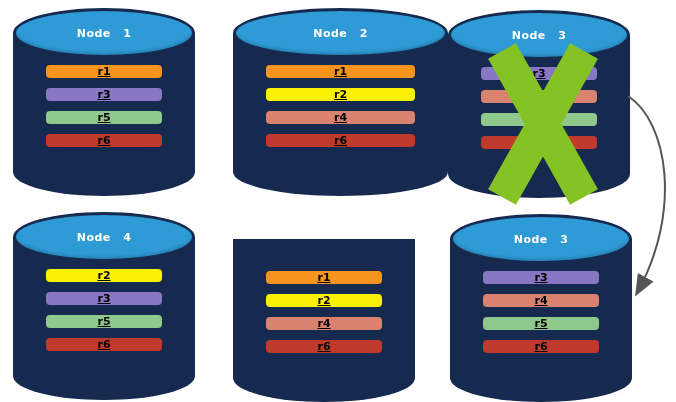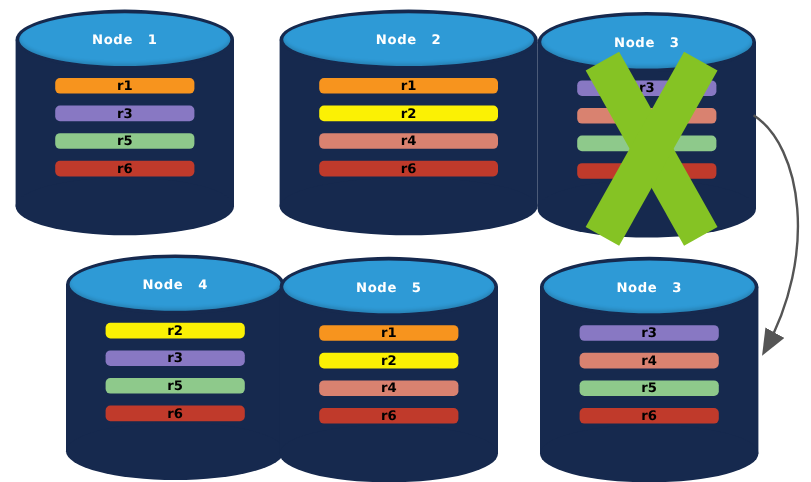--- a/index.html
+++ b/index.html
@@ -23,21 +23,21 @@
     z-index:2; box-shadow: inset 0 -2px 3px rgba(0,0,0,0.15);
   }
   .node-title {
     color:#ffffff; font-weight:bold; font-size:11px;
     word-spacing:8px; letter-spacing:0.5px;
   }
   .rows { position:absolute; left:33px; right:33px; top:57px; z-index:1; }
   .row {
     height:13px; border-radius:4px; margin-bottom:10px;
     display:flex; align-items:center; justify-content:center;
-    font-size:11px; font-weight:bold; color:#000; line-height:1;
+    font-size:11px; font-weight:bold; color:#000; line-height:1;text-decoration:underline;
   }
   .cross-svg { position:absolute; left:32px; top:33px; z-index:3; }
   .arrow-svg { position:absolute; left:0; top:0; z-index:5; pointer-events:none; }
 </style>
 </head>
 <body>
 
 <div class="canvas">
 
   <div class="node" style="left:13px; top:8px;">
@@ -79,40 +79,37 @@
       <div class="row" style="background: rgb(217, 130, 112);"></div>
       <div class="row" style="background: rgb(142, 201, 139);"></div>
       <div class="row" style="background: rgb(192, 58, 43);"></div>
     </div>
     <svg class="cross-svg" width="122" height="162" viewBox="0 0 122 162">
       <line x1="22" y1="8" x2="104" y2="154" stroke="#85C324" stroke-width="32" stroke-linecap="butt"></line>
       <line x1="104" y1="8" x2="22" y2="154" stroke="#85C324" stroke-width="32" stroke-linecap="butt"></line>
     </svg>
   </div>
 
-  <div class="node" style="left:13px; top:212px;margin-left:42px;">
+  <div class="node" style="left:13px; top:212px;">
     <div class="cyl-side"></div>
     <div class="cyl-bottom"></div>
     <div class="cyl-top">
       <span class="node-title">Node 4</span>
     </div>
     <div class="rows">
       <div class="row" style="background: rgb(251, 241, 4);">r2</div>
       <div class="row" style="background: rgb(136, 120, 195);">r3</div>
       <div class="row" style="background: rgb(142, 201, 139);">r5</div>
       <div class="row" style="background: rgb(192, 58, 43);">r6</div>
     </div>
   </div>
 
   <div class="node" style="left:233px; top:214px;">
     <div class="cyl-side"></div>
     <div class="cyl-bottom"></div>
-    <div class="cyl-top">
-      <span class="node-title">Node 5</span>
-    </div>
     <div class="rows">
       <div class="row" style="background: rgb(247, 148, 30);">r1</div>
       <div class="row" style="background: rgb(251, 241, 4);">r2</div>
       <div class="row" style="background: rgb(217, 130, 112);">r4</div>
       <div class="row" style="background: rgb(192, 58, 43);">r6</div>
     </div>
   </div>
 
   <div class="node" style="left:450px; top:214px;">
     <div class="cyl-side"></div>

